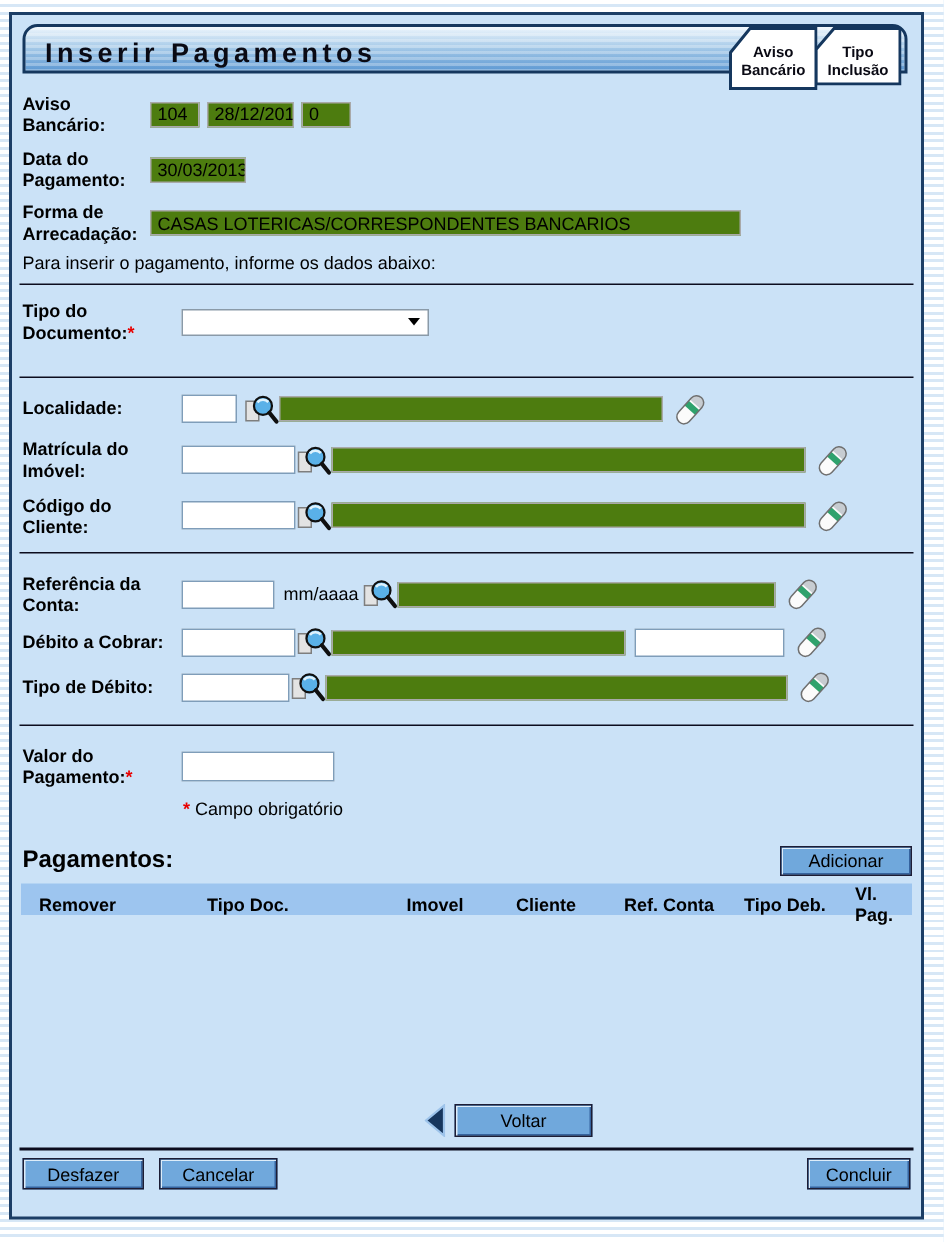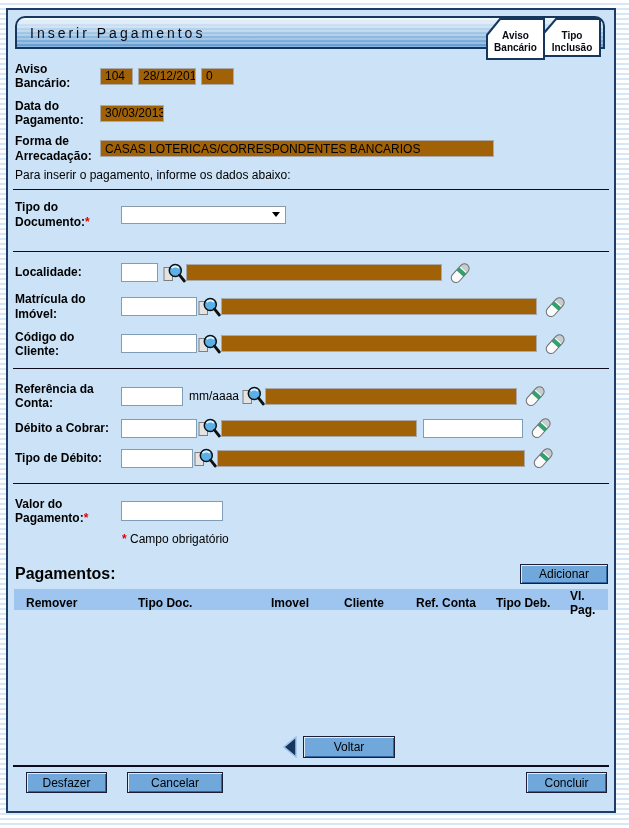--- a/index.html
+++ b/index.html
@@ -16,39 +16,39 @@
   .titlebar{
     position:absolute;left:7px;right:9px;top:6px;height:29px;
     border:2px solid #15375e;border-radius:10px 10px 0 0;
     background:
       repeating-linear-gradient(to bottom,rgba(255,255,255,.28) 0 2px,rgba(255,255,255,0) 2px 4px),
       linear-gradient(to bottom,#eef6fd 0%,#a9cce9 45%,#5e99d3 100%);
     z-index:1;
   }
   .title{
     display:inline-block;margin:7px 16px 0 13px;
-    font-size:14px;font-weight:normal;letter-spacing:3px;color:#0a0a14;
+    font-size:18px;font-weight:bold;letter-spacing:3px;color:#0a0a14;
   }
   .tabs{position:absolute;left:478px;top:8px;display:flex;align-items:flex-start;z-index:2}
   .tab{position:relative;cursor:pointer}
   .tab.t1{width:59px;height:42px;z-index:2}
   .tab.t2{width:58px;height:39px;margin-left:-2px;z-index:1}
   .tab svg.tab-bg{position:absolute;left:0;top:0;width:100%;height:100%}
   .tab svg.tab-bg polygon{fill:#ffffff;stroke:#15375e;stroke-width:2}
   .tab-txt{position:relative;display:block;text-align:center;margin-top:12px;
     font-size:10px;font-weight:bold;line-height:1.15;color:#0a0a14}
   .tab-txt .tl{display:block}
   
   .content{padding-top:52px}
   .row{display:flex;align-items:center;padding-left:7px;margin-bottom:9px;font-size:12px}
   .lbl{flex:0 0 106px;font-weight:bold;font-size:12px;line-height:1.2}
   .lbl-sm{flex:0 0 85px}
   .req{color:#e80000;font-weight:bold}
   .ro{
-    background:#a16207;border:1px solid #a9a9a9;height:17px;box-sizing:border-box;
+    background:#4d7c0f;border:1px solid #a9a9a9;height:17px;box-sizing:border-box;
     display:flex;align-items:center;padding:0 4px;font-size:12px;white-space:nowrap;overflow:hidden;
   }
   .inp{
     height:19px;box-sizing:border-box;border:1px solid #7f9db9;background:#fff;
     font-family:"Liberation Sans",sans-serif;font-size:12px;padding:0 2px;
   }
   .select{
     width:165px;height:18px;box-sizing:border-box;background:#fff;border:1px solid #8a9aa8;
     display:flex;align-items:center;justify-content:space-between;padding:0 5px;cursor:pointer;
   }
@@ -67,21 +67,21 @@
   }
   
   .tbl-head{
     margin:0 6px;height:21px;background:#9dc5ef;
     display:grid;grid-template-columns:112px 133px 73px 72px 80px 74px 1fr;
     align-items:center;padding-left:12px;font-size:12px;font-weight:bold;
   }
   
   .voltar-row{position:absolute;left:0;top:726px;width:100%;display:flex;align-items:center;justify-content:center;gap:6px;transform:translateX(28px)}
   .bottom-sep{position:absolute;left:5px;right:5px;top:755px;border-top:2px solid #0c0c1e}
-  .bottom-row{position:absolute;left:18px;right:7px;top:762px;display:flex;gap:20px}
+  .bottom-row{position:absolute;left:7px;right:7px;top:762px;display:flex;gap:10px}
   .push-right{margin-left:auto}
   .mr4{margin-right:4px}.mr5{margin-right:5px}.mr6{margin-right:6px}
 </style>
 </head>
 <body>
 
 <svg style="position:absolute;width:0;height:0" aria-hidden="true">
   <symbol id="ico-search" viewBox="0 0 23 20">
     <rect x="1" y="4.5" width="8.5" height="13" fill="#e3e3e3" stroke="#7e7e7e" stroke-width="1"></rect>
     <circle cx="12.3" cy="7.6" r="6" fill="#5ab1e8" stroke="#101010" stroke-width="1.5"></circle>
@@ -299,17 +299,17 @@
     <svg width="14" height="22">
         <use href="#ico-back"></use>
       </svg>
     <button class="btn" style="width:92px;height:22px">Voltar</button>
   </div>
 
   <div class="bottom-sep"></div>
 
   <div class="bottom-row">
     <button class="btn" style="width:81px">Desfazer</button>
-    <button class="btn" style="width:96px">Cancelar</button>
-    <button class="btn push-right" style="width:81px">Concluir</button>
+    <button class="btn" style="width:79px">Cancelar</button>
+    <button class="btn push-right" style="width:69px">Concluir</button>
   </div>
 
 </div>
 
 </body></html>

